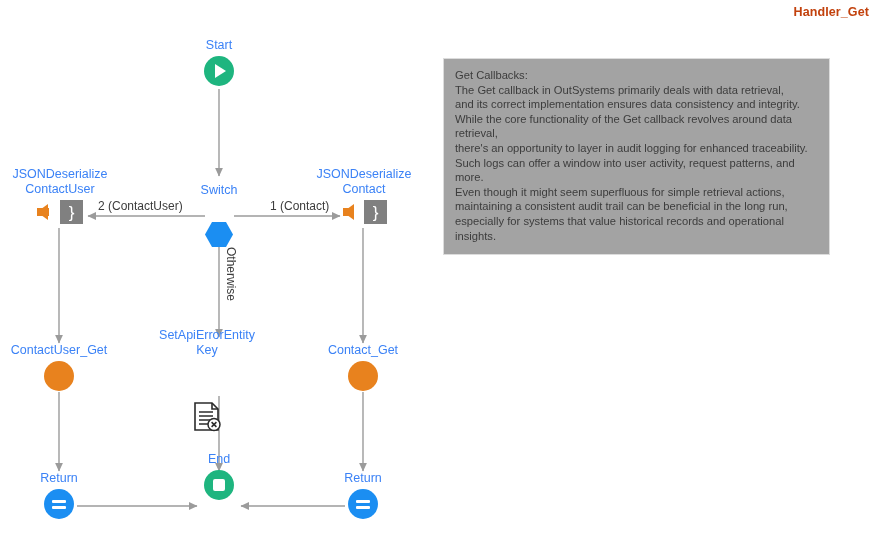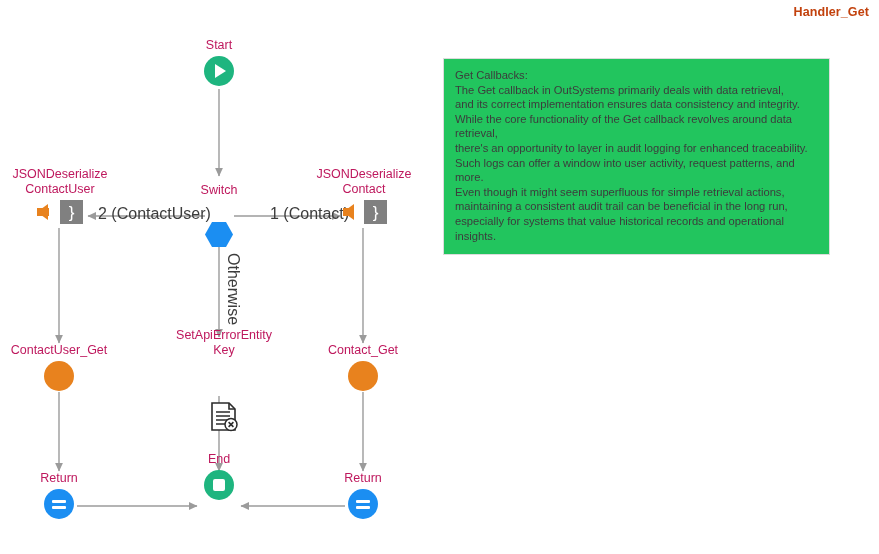--- a/index.html
+++ b/index.html
@@ -48,21 +48,21 @@
   .node {
     position: absolute;
     display: flex;
     flex-direction: column;
     align-items: center;
     width: 160px;
     margin-left: -80px;
   }
   .node-label {
     font-size: 12.5px;
-    color: #be185d;
+    color: #3b82f6;
     text-align: center;
     line-height: 15px;
     white-space: pre-line;
     margin-bottom: 3px;
   }
   .node-shape {
     display: flex;
     align-items: center;
     justify-content: center;
   }
@@ -192,38 +192,37 @@
   .shape-end::after {
     content: "";
     width: 12px; height: 12px;
     background: #ffffff;
     border-radius: 2px;
   }
 
   
   .conn-label {
     position: absolute;
-    font-size: 16px;
+    font-size: 12px;
     color: #3c3c3c;
     white-space: nowrap;
-    margin-top: 6px;
   }
   .conn-label.vertical {
     writing-mode: vertical-rl;
     text-orientation: mixed;
   }
 
   
   .notes-panel {
     position: absolute;
     left: 443px;
     top: 58px;
     width: 387px;
     box-sizing: border-box;
-    background: #22c55e;
+    background: #a3a3a3;
     border: 1px solid #dcdcdc;
     padding: 9px 11px 11px 11px;
   }
   .notes-panel p {
     margin: 0;
     font-size: 11.2px;
     line-height: 14.6px;
     color: #3c3c3c;
     white-space: pre-line;
   }
@@ -303,21 +302,21 @@
     <div class="node-label">JSONDeserialize
 Contact</div>
     <div class="node-shape">
       <div class="shape-json var-right">
         <span class="json-arrow"></span>
         <span class="json-box">}</span>
       </div>
     </div>
   </div>
 
-  <div class="node" style="left:224px; top:328px;gap:40px;">
+  <div class="node" style="left:207px; top:328px;gap:40px;">
     <div class="node-label">SetApiErrorEntity
 Key</div>
     <div class="node-shape">
       <div class="shape-doc">
         <svg width="30" height="32" viewBox="0 0 30 32">
           <path d="M3,2 L20,2 L26,8 L26,29 L3,29 Z" fill="#ffffff" stroke="#2b2b2b" stroke-width="1.6"></path>
           <path d="M20,2 L20,8 L26,8" fill="none" stroke="#2b2b2b" stroke-width="1.6"></path>
           <line x1="7" y1="11" x2="21" y2="11" stroke="#2b2b2b" stroke-width="1.5"></line>
           <line x1="7" y1="15" x2="21" y2="15" stroke="#2b2b2b" stroke-width="1.5"></line>
           <line x1="7" y1="19" x2="21" y2="19" stroke="#2b2b2b" stroke-width="1.5"></line>

